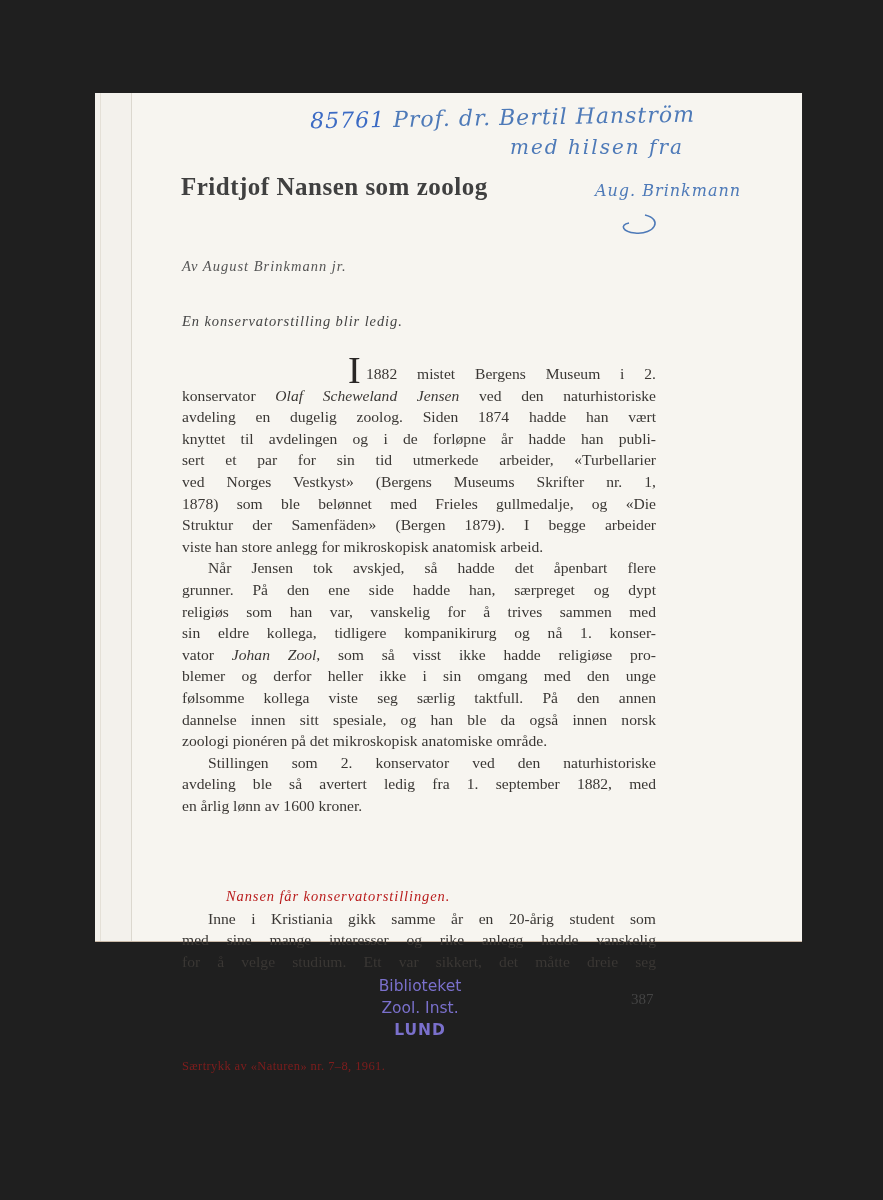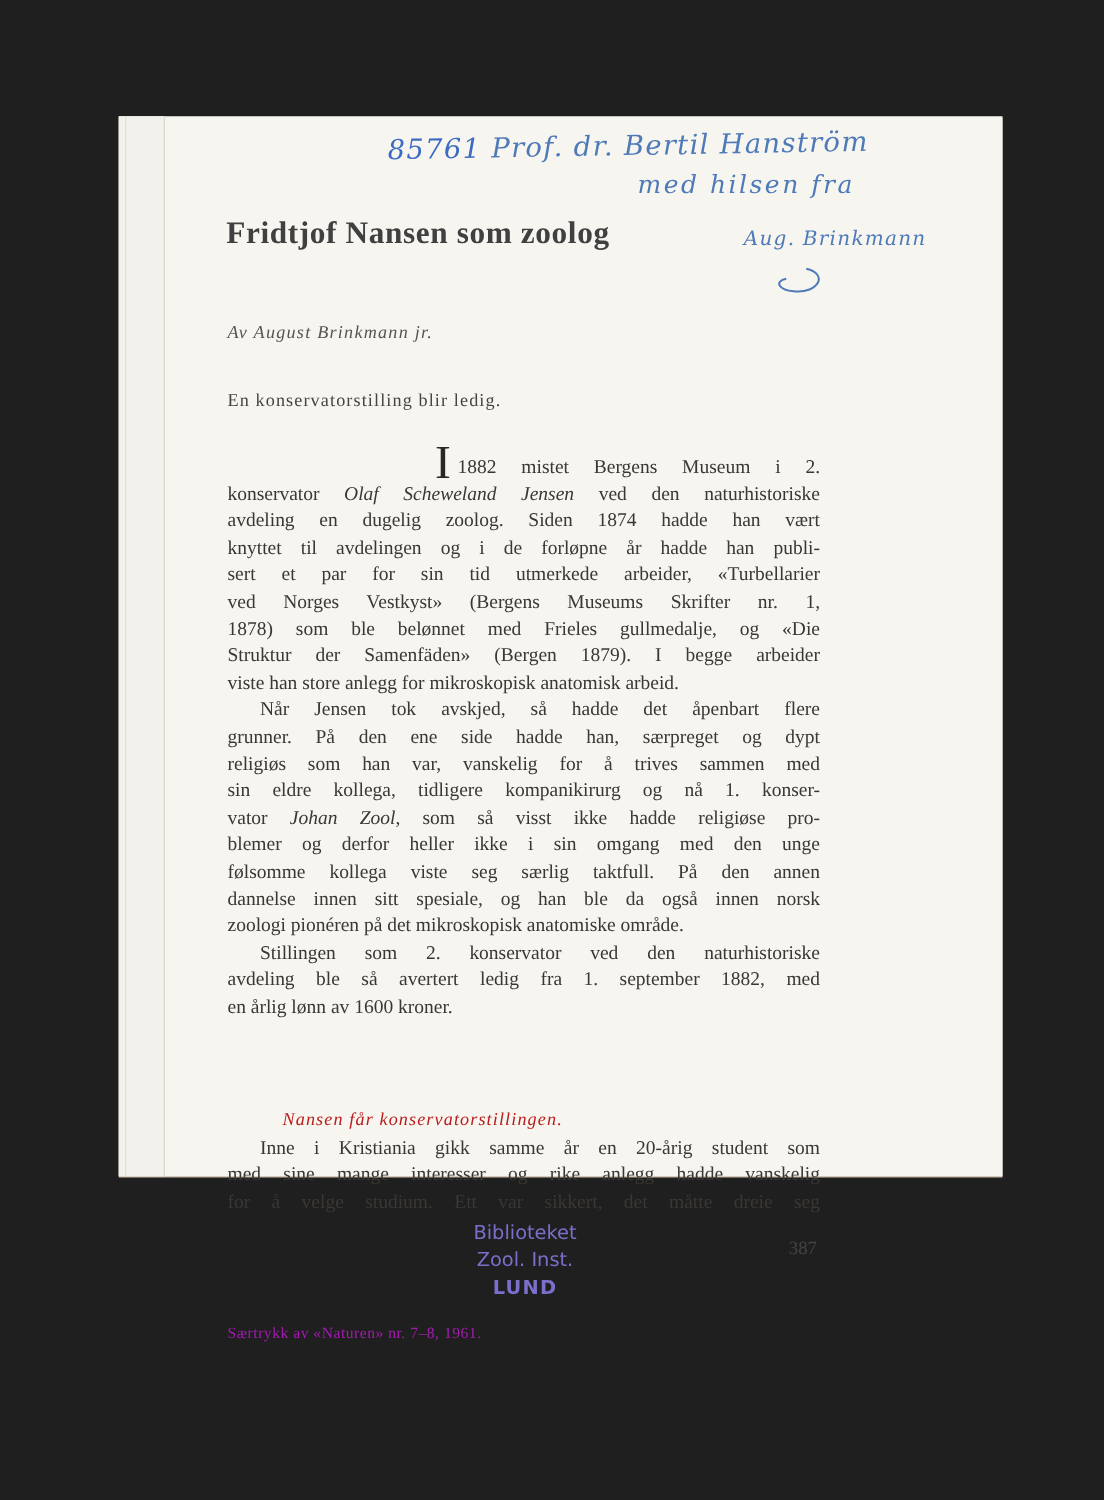--- a/index.html
+++ b/index.html
@@ -40,21 +40,21 @@
   .author {
     position: absolute;
     left: 87px; top: 132px;
     font-size: 14.5px; font-style: italic;
     color: #555;
     letter-spacing: 1px;
     margin-top: 33px;
   }
   .section-heading {
     position: absolute;
-    font-size: 14.5px; 
+    font-size: 14.5px; font-style: italic;
     color: #444;
     letter-spacing: 0.9px;
     text-align: right;
   }
   .sh1 { left: 87px; top: 220px; }
   .body-text {
     position: absolute;
     left: 87px; width: 474px;
     font-size: 15.6px;
     color: #3a3734;
@@ -94,21 +94,21 @@
     font-family: "DejaVu Sans", "Liberation Sans", sans-serif;
     color: #7a70cc;
     font-size: 15.5px;
     line-height: 22px;
   }
   .stamp .bold { font-weight: bold; letter-spacing: 1px; }
   .offprint {
     position: absolute;
     left: 87px; top: 966px;
     font-size: 12.5px;
-    color: #a21caf;
+    color: #7f1d1d;
     letter-spacing: 0.4px;
   }
   .handwriting {
     position: absolute;
     font-family: "DejaVu Serif", serif;
     font-style: italic;
     color: #4e7ab8;
   }
   .hw1 { left: 215px; top: 12px; font-size: 22px; letter-spacing: 1px; transform: rotate(-1deg); }
   .hw1 .num { color: #3c6bc4; }

